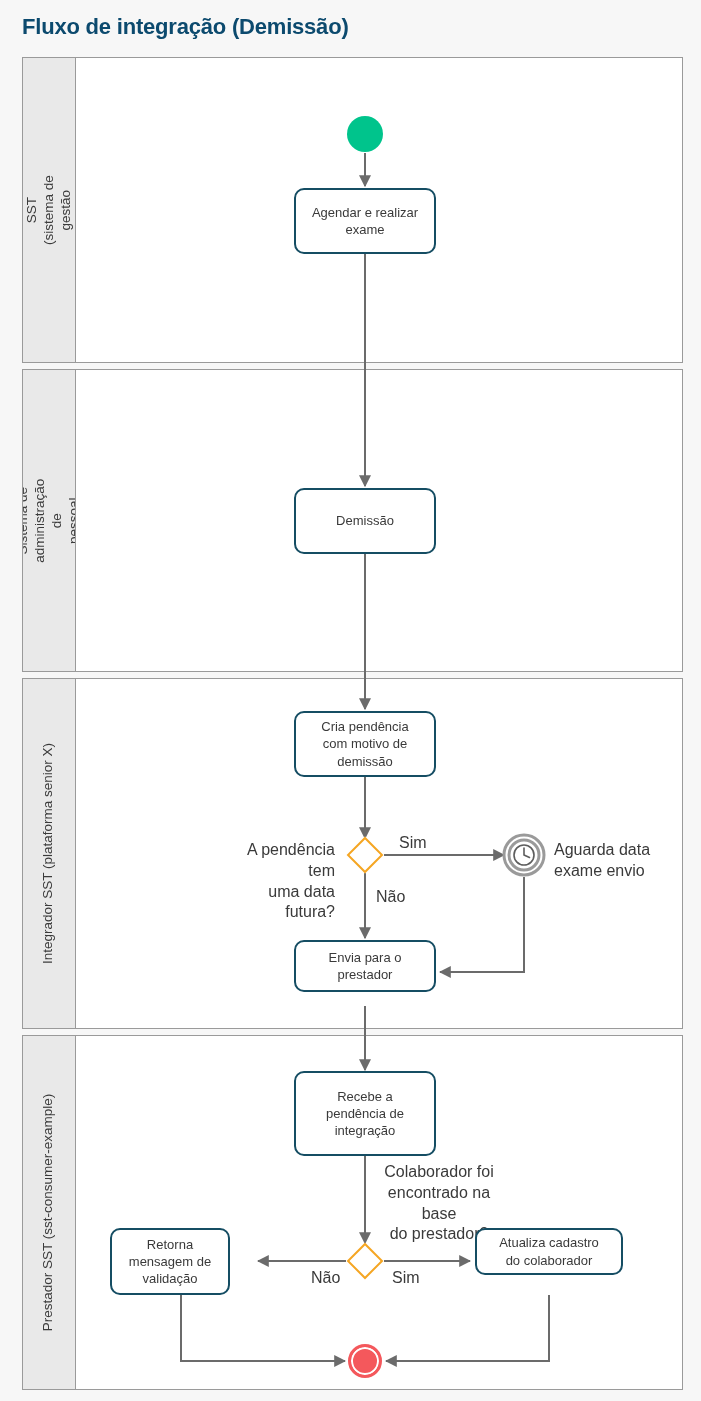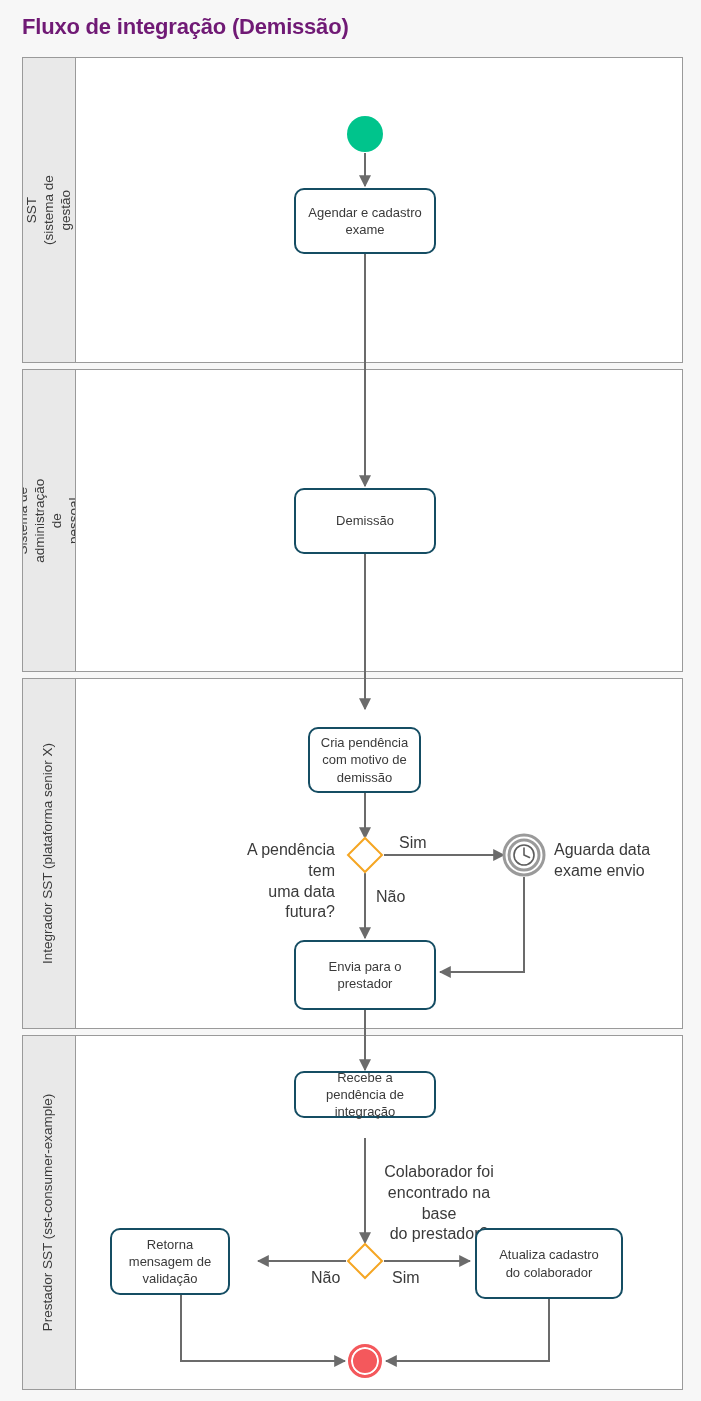--- a/index.html
+++ b/index.html
@@ -13,21 +13,21 @@
     position: relative;
     font-family: "Liberation Sans", "DejaVu Sans", sans-serif;
     overflow: hidden;
   }
   #diagram-title {
     position: absolute;
     left: 22px;
     top: 14px;
     font-size: 22px;
     font-weight: bold;
-    color: #701a75;
+    color: #0c4a6e;
     letter-spacing: -0.2px;
     white-space: nowrap;
   }
   .lane {
     position: absolute;
     box-sizing: border-box;
     display: flex;
     align-items: stretch;
   }
   .lane-header {
@@ -182,26 +182,26 @@
     <path d="M 384 1261 L 470 1261"></path>
 
     <path d="M 181 1295 L 181 1361 L 345 1361"></path>
 
     <path d="M 549 1295 L 549 1361 L 386 1361"></path>
   </g>
 </svg>
 
 <div class="start-event" style="left:347px; top:116px; width:36px; height:36px;"></div>
 
-<div class="task" style="left:294px; top:188px; width:142px; height:66px;">Agendar e cadastro
+<div class="task" style="left:294px; top:188px; width:142px; height:66px;">Agendar e realizar
 exame</div>
 
 <div class="task" style="left:294px; top:488px; width:142px; height:66px;">Demissão</div>
 
-<div class="task" style="left:308px; top:711px; width:113px; height:66px;margin-top:16px;">Cria pendência
+<div class="task" style="left:294px; top:711px; width:142px; height:66px;">Cria pendência
 com motivo de
 demissão</div>
 
 <div class="gateway" style="left:352px; top:842px; width:26px; height:26px;"></div>
 
 <div class="edge-label right-al" style="left:225px; top:840px; width:110px;">A pendência tem
 uma data futura?</div>
 
 <div class="edge-label" style="left:399px; top:833px;">Sim</div>
 
@@ -212,37 +212,37 @@
     <circle cx="22" cy="22" r="20" fill="#ffffff" stroke="#9a9a9a" stroke-width="3"></circle>
     <circle cx="22" cy="22" r="15" fill="#ffffff" stroke="#9a9a9a" stroke-width="3"></circle>
     <circle cx="22" cy="22" r="10" fill="none" stroke="#5d5d5d" stroke-width="1.6"></circle>
     <path d="M 22 22 L 22 15 M 22 22 L 27.5 24.5" stroke="#5d5d5d" stroke-width="1.6" stroke-linecap="round" fill="none"></path>
   </svg>
 </div>
 
 <div class="edge-label" style="left:554px; top:840px; width:110px;">Aguarda data
 exame envio</div>
 
-<div class="task" style="left:294px; top:940px; width:142px; height:70px;">Envia para o
+<div class="task" style="left:294px; top:940px; width:142px; height:52px;">Envia para o
 prestador</div>
 
-<div class="task" style="left:294px; top:1071px; width:142px; height:47px;">Recebe a
+<div class="task" style="left:294px; top:1071px; width:142px; height:85px;">Recebe a
 pendência de
 integração</div>
 
 <div class="gateway" style="left:352px; top:1248px; width:26px; height:26px;"></div>
 
 <div class="edge-label center-al" style="left:374px; top:1162px; width:130px;">Colaborador foi
 encontrado na base
 do prestador?</div>
 
 <div class="edge-label" style="left:311px; top:1268px;">Não</div>
 
 <div class="edge-label" style="left:392px; top:1268px;">Sim</div>
 
 <div class="task" style="left:110px; top:1228px; width:120px; height:67px;">Retorna
 mensagem de
 validação</div>
 
-<div class="task" style="left:475px; top:1228px; width:148px; height:71px;">Atualiza cadastro
+<div class="task" style="left:475px; top:1228px; width:148px; height:47px;">Atualiza cadastro
 do colaborador</div>
 
 <div class="end-event" style="left:348px; top:1344px; width:34px; height:34px;"></div>
 
 </body></html>

